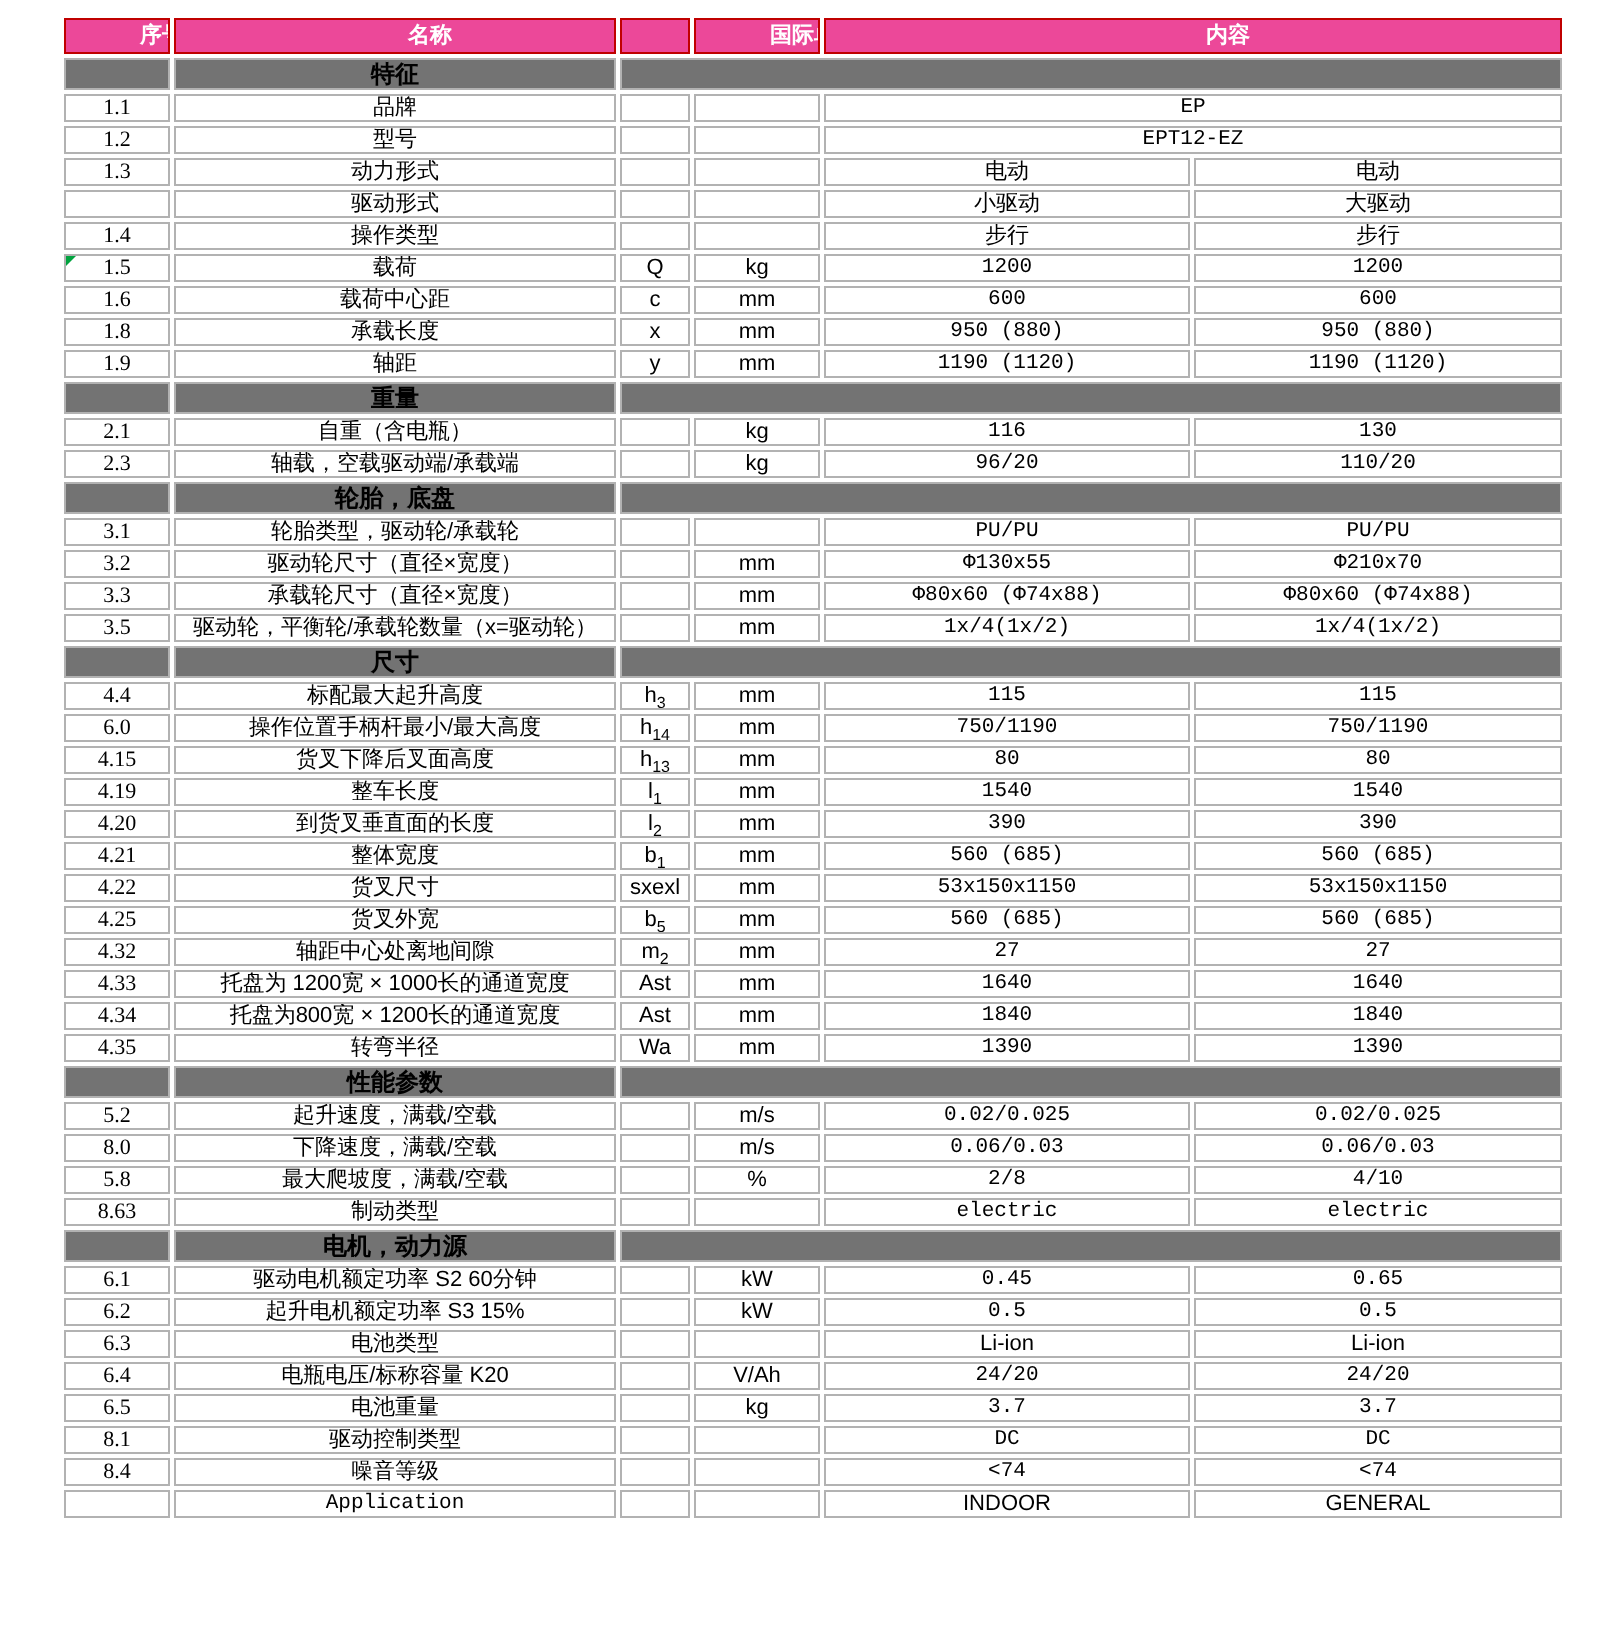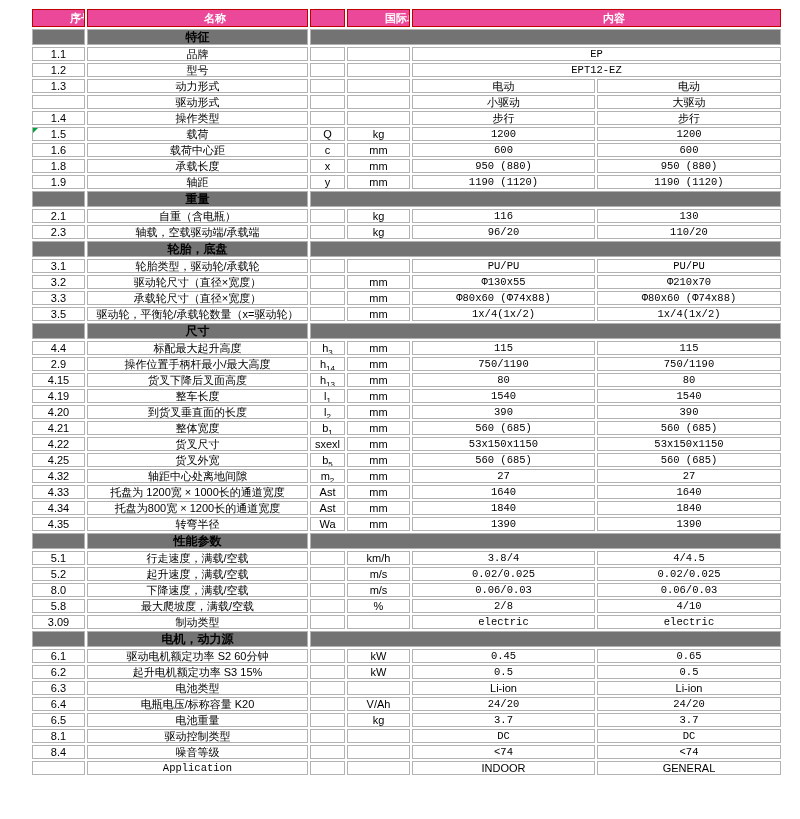--- a/index.html
+++ b/index.html
@@ -35,21 +35,21 @@
     border-color:#c00000;
     padding-left:37px;
   }
   tr.section-row td {
     background:#737373;
     font-weight:bold;
     font-size:12px;
     height:16px;
   }
   td.mono { font-family:"Liberation Mono","DejaVu Sans Mono",monospace; font-size:10.5px; }
-  td.no-cell { position:relative; }
+  td.no-cell { position:relative;font-family:Liberation Serif, serif; }
   .flag {
     position:absolute; left:0; top:0;
     width:0; height:0;
     border-top:5px solid #00a33e;
     border-right:5px solid transparent;
   }
   sub { font-size:8px; vertical-align:sub; line-height:0; }
 </style>
 </head>
 <body>
@@ -213,21 +213,21 @@
       </tr>
       <tr>
         <td class="no-cell">4.4</td>
         <td>标配最大起升高度</td>
         <td>h<sub>3</sub></td>
         <td>mm</td>
         <td class="mono">115</td>
         <td class="mono">115</td>
       </tr>
       <tr>
-        <td class="no-cell">2.9</td>
+        <td class="no-cell">6.0</td>
         <td>操作位置手柄杆最小/最大高度</td>
         <td>h<sub>14</sub></td>
         <td>mm</td>
         <td class="mono">750/1190</td>
         <td class="mono">750/1190</td>
       </tr>
       <tr>
         <td class="no-cell">4.15</td>
         <td>货叉下降后叉面高度</td>
         <td>h<sub>13</sub></td>
@@ -306,28 +306,20 @@
         <td>mm</td>
         <td class="mono">1390</td>
         <td class="mono">1390</td>
       </tr>
       <tr class="section-row">
         <td></td>
         <td>性能参数</td>
         <td colspan="4"></td>
       </tr>
       <tr>
-        <td class="no-cell">5.1</td>
-        <td>行走速度，满载/空载</td>
-        <td></td>
-        <td>km/h</td>
-        <td class="mono">3.8/4</td>
-        <td class="mono">4/4.5</td>
-      </tr>
-      <tr>
         <td class="no-cell">5.2</td>
         <td>起升速度，满载/空载</td>
         <td></td>
         <td>m/s</td>
         <td class="mono">0.02/0.025</td>
         <td class="mono">0.02/0.025</td>
       </tr>
       <tr>
         <td class="no-cell">8.0</td>
         <td>下降速度，满载/空载</td>
@@ -338,21 +330,21 @@
       </tr>
       <tr>
         <td class="no-cell">5.8</td>
         <td>最大爬坡度，满载/空载</td>
         <td></td>
         <td>%</td>
         <td class="mono">2/8</td>
         <td class="mono">4/10</td>
       </tr>
       <tr>
-        <td class="no-cell">3.09</td>
+        <td class="no-cell">8.63</td>
         <td>制动类型</td>
         <td></td>
         <td></td>
         <td class="mono">electric</td>
         <td class="mono">electric</td>
       </tr>
       <tr class="section-row">
         <td></td>
         <td>电机，动力源</td>
         <td colspan="4"></td>

